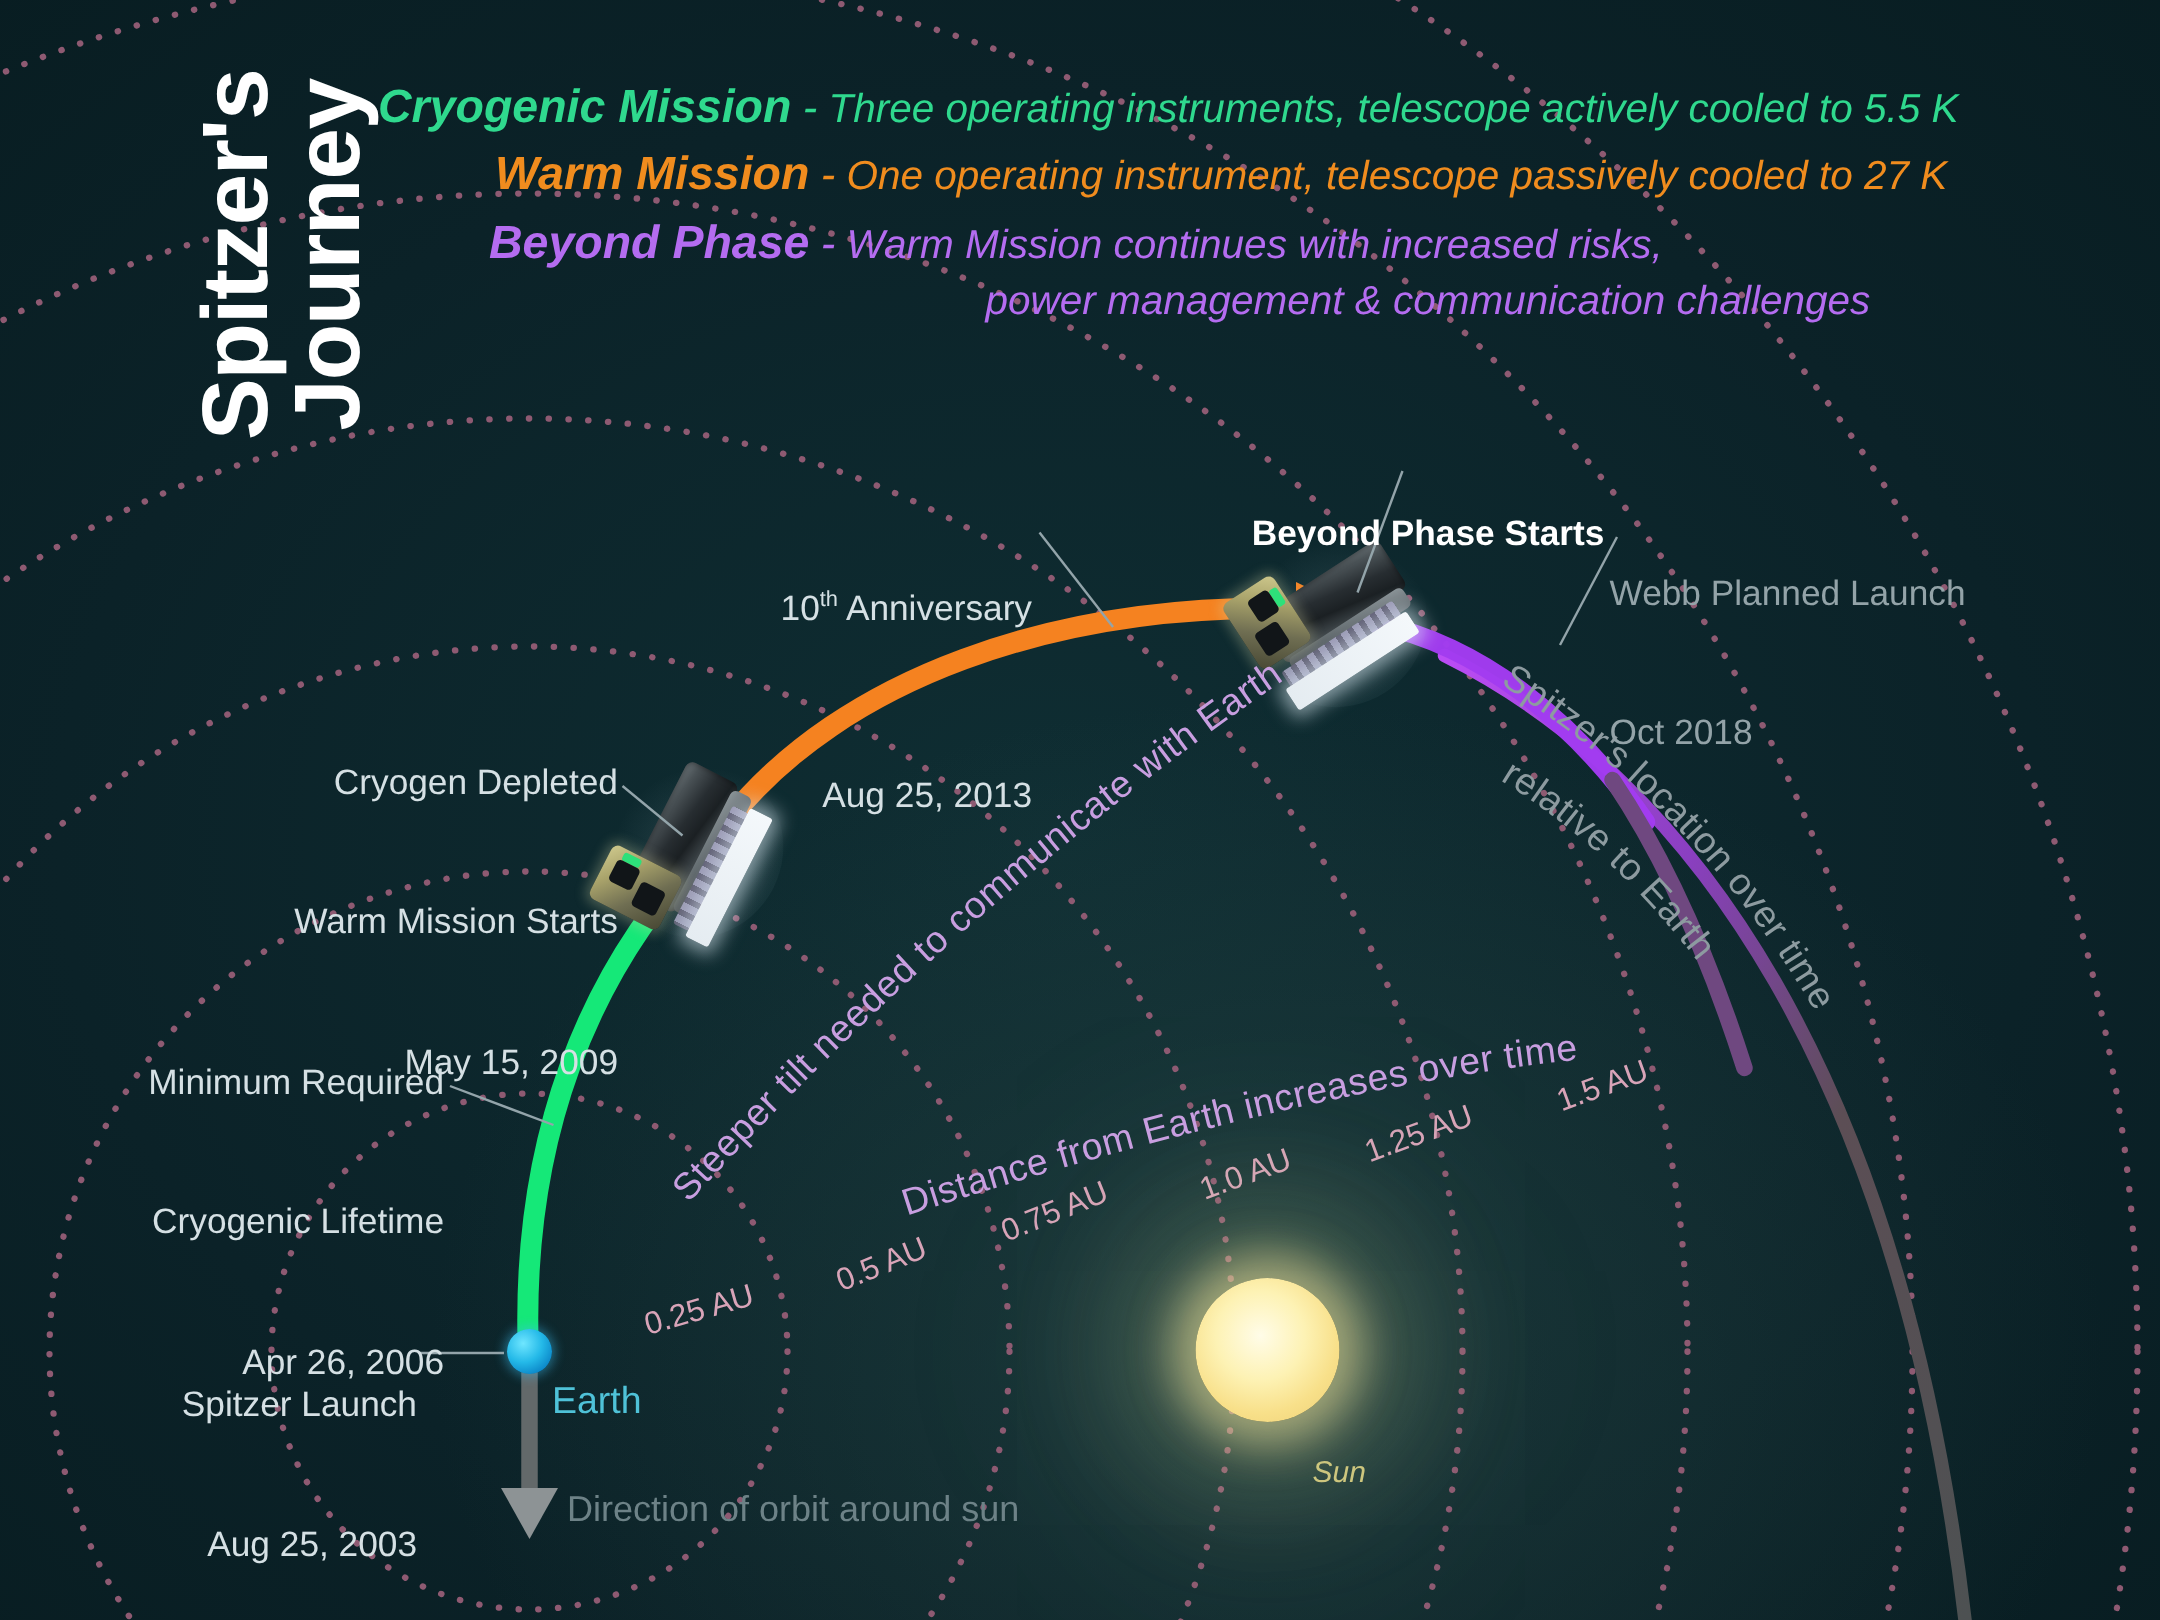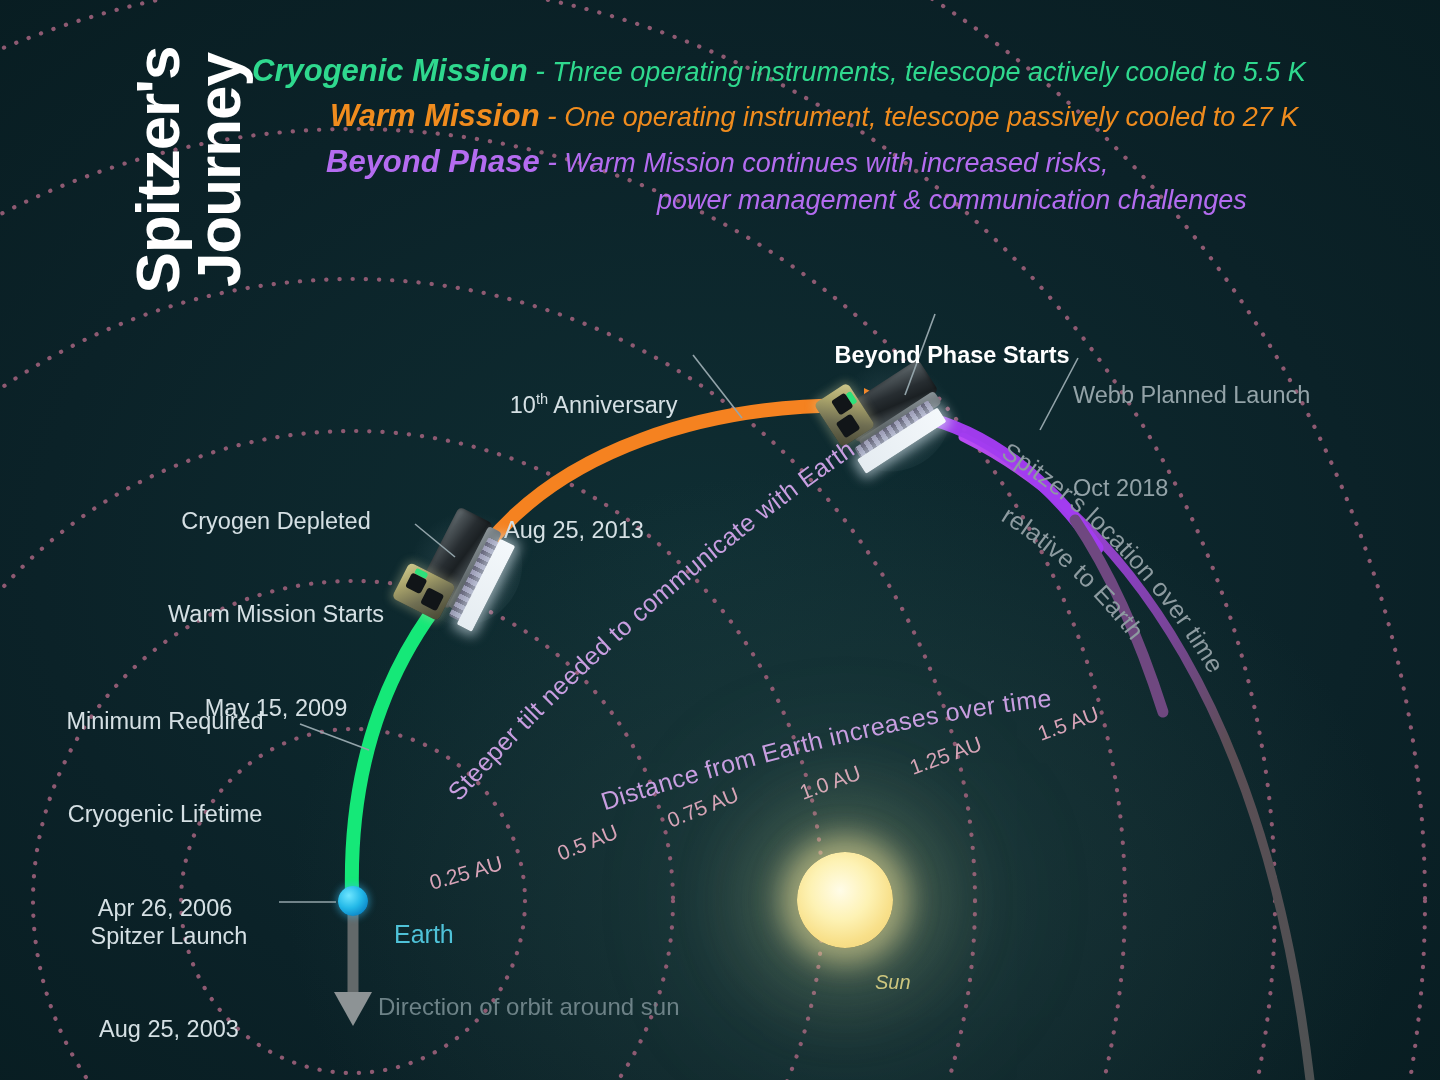--- a/index.html
+++ b/index.html
@@ -31,40 +31,40 @@
   .lrow.cryo{text-align:left;color:#2fd98e;}
   .lrow.cryo .lbl{color:#2fd98e;}
   .lrow.warm{color:#f08c1e;}
   .lrow.beyond{color:#b46cf0;}
   #legend .r-warm{padding-left:78px;}
   #legend .r-beyond{padding-left:74px;}
   .bsub{display:block;padding-left:331px;margin-top:-3px;}
 
   
   .ann{position:absolute;font-size:23.5px;color:#d5e0e4;line-height:1.33;white-space:pre;}
-  .ann.r{text-align:center;}
+  .ann.r{text-align:right;}
   .ann.c{text-align:center;}
   .ann.bold{font-weight:bold;color:#ffffff;}
   .ann.dim{color:#93a3a8;}
 
   .sup{font-size:0.62em;vertical-align:super;}
 
   
   #sun{
     position:absolute;left:797px;top:852px;width:96px;height:96px;border-radius:50%;
     background:radial-gradient(circle at 45% 40%, #fffce8 0%, #fdf2b4 38%, #f8e08a 66%, #eccd72 100%);
     box-shadow:0 0 28px 16px rgba(250,235,160,.50),0 0 80px 46px rgba(226,228,150,.22),0 0 150px 80px rgba(160,200,170,.10);
   }
   #sun-label{position:absolute;left:875px;top:971px;font-size:20px;color:#cdc67e;font-style:italic;}
   #earth{
     position:absolute;left:338px;top:886px;width:30px;height:30px;border-radius:50%;
     background:radial-gradient(circle at 36% 32%, #6fe6ff 0%, #24b9e8 45%, #0a84c6 80%, #065a92 100%);
     box-shadow:0 0 7px 2px rgba(60,190,240,.45);
   }
-  #earth-label{position:absolute;left:368px;top:920px;font-size:25px;color:#4fc2d8;margin-left:26px;}
+  #earth-label{position:absolute;left:368px;top:920px;font-size:25px;color:#4fc2d8;}
 
   
   .craft{position:absolute;width:132px;height:132px;}
   .tube{
     position:absolute;left:33px;top:16px;width:38px;height:96px;border-radius:5px;
     background:linear-gradient(100deg,#6d767a 0%,#4a5256 16%,#272d31 42%,#1b2023 62%,#41484c 84%,#5e6669 100%);
     box-shadow:inset 0 0 4px rgba(0,0,0,.5);
   }
   .tube2{
     position:absolute;left:68px;top:20px;width:15px;height:90px;border-radius:4px;

